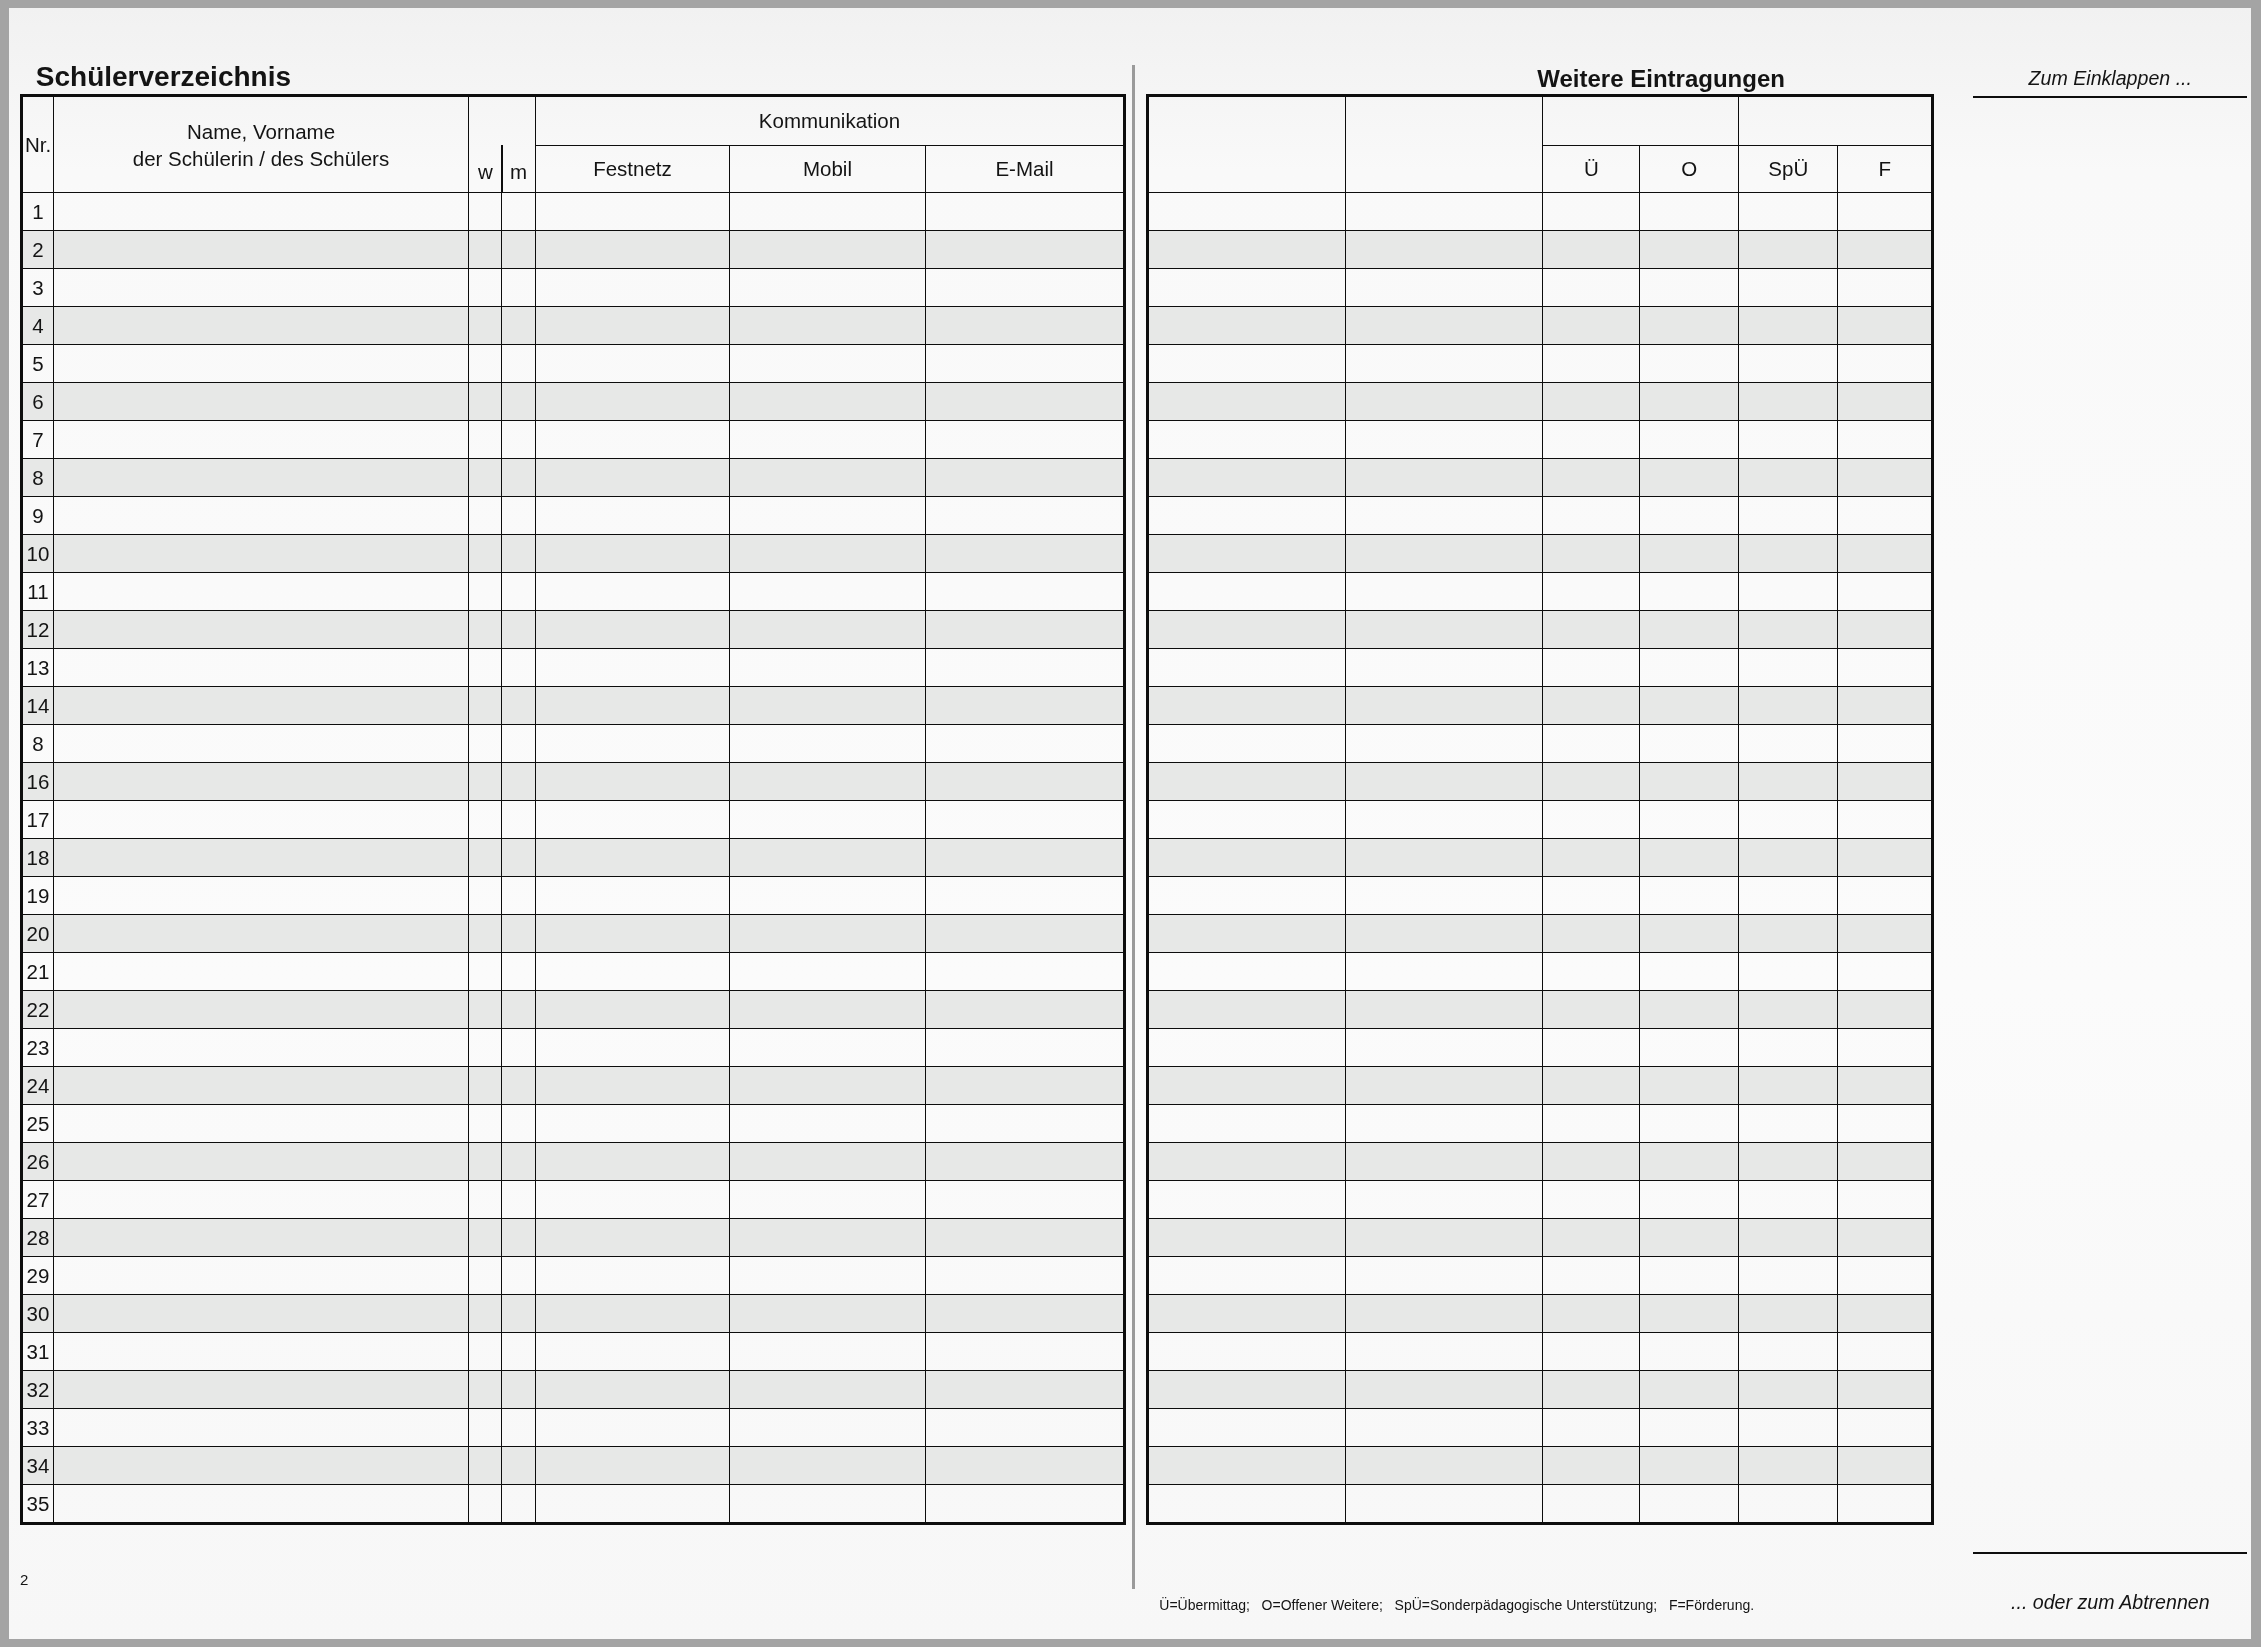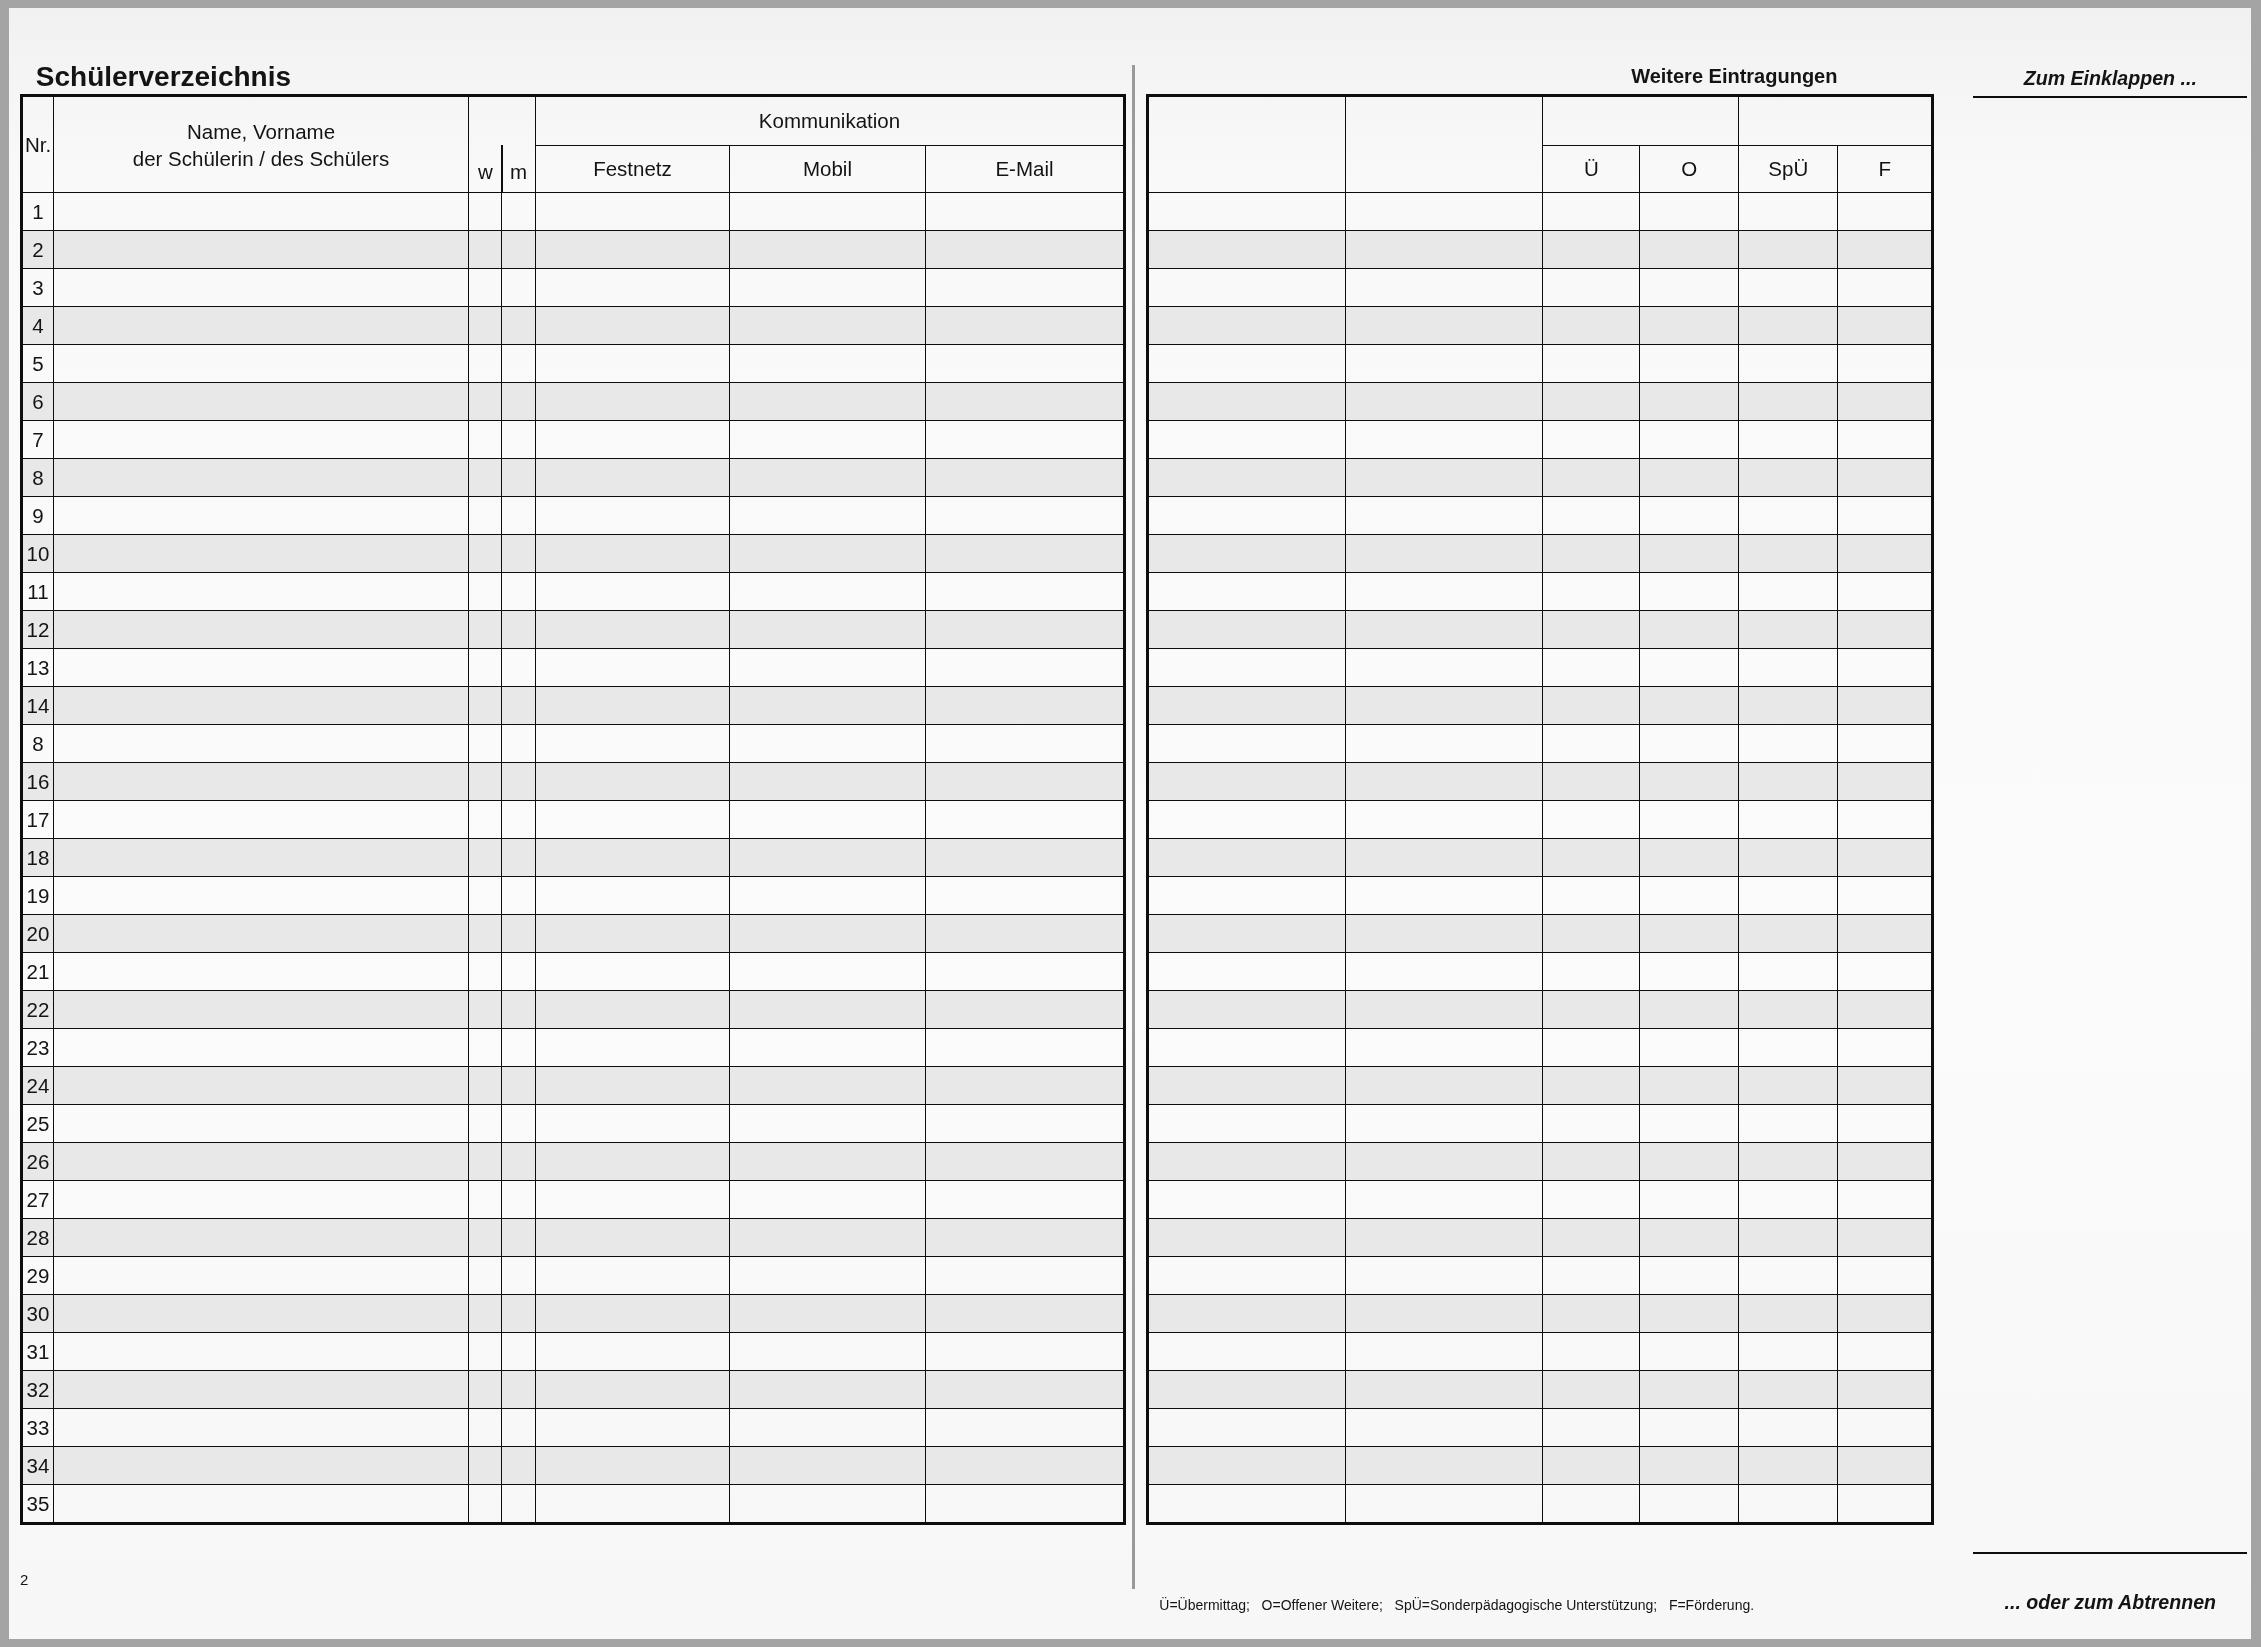--- a/index.html
+++ b/index.html
@@ -20,25 +20,25 @@
   }
   
   .abs { position: absolute; }
 
   .title {
     left: 26.5px; top: 53px;
     font-size: 28px; font-weight: bold; letter-spacing: 0px;
   }
   .weitere {
     left: 1528px; top: 57px; width: 394px;
-    font-size: 20px; font-weight: bold; text-align: center;
+    font-size: 24px; font-weight: bold; text-align: left;
   }
   .fold-label {
     left: 1964px; width: 274px;
-    font-size: 19.6px; font-weight: bold; font-style: italic;
+    font-size: 19.6px; font-weight: normal; font-style: italic;
     text-align: center; white-space: nowrap;
   }
   .fold-top-label { top: 59px; }
   .fold-bottom-label { top: 1555px; margin-top: 28px; }
   .fold-line {
     left: 1964px; width: 274px; height: 2.3px; background: #0d0d0d;
   }
   .fold-top-line { top: 88px; }
   .fold-bottom-line { top: 1544px; }
 

